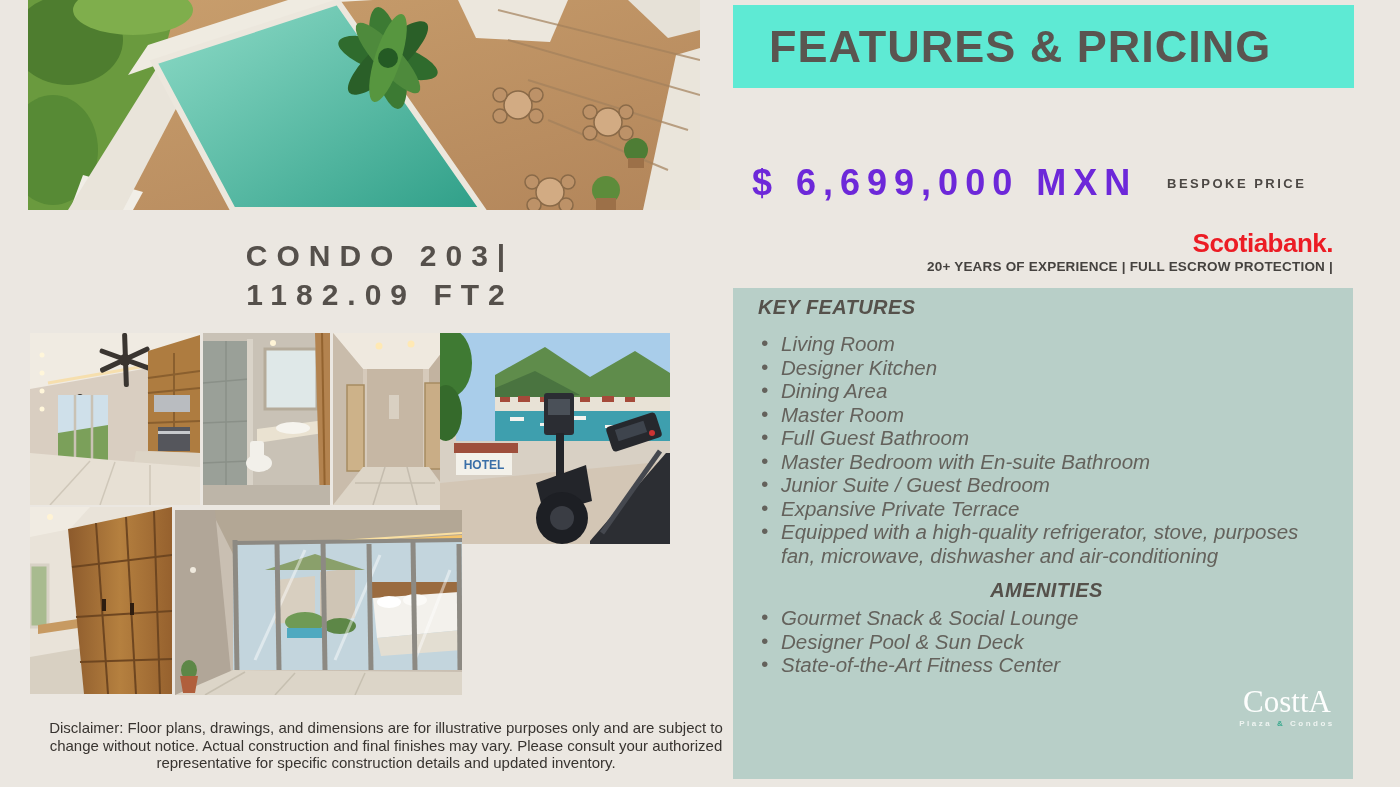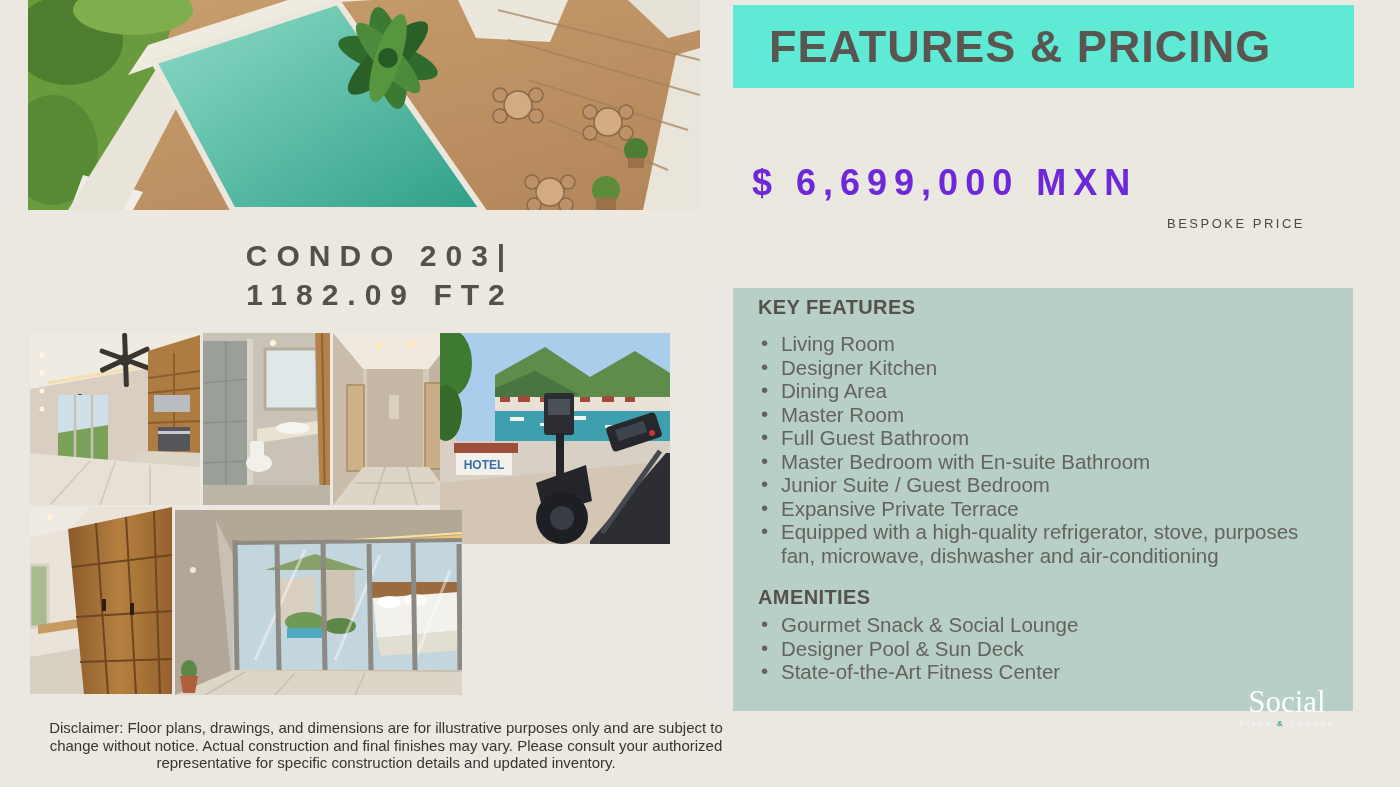--- a/index.html
+++ b/index.html
@@ -25,35 +25,35 @@
   #disclaimer { position:absolute; left:40px; top:712px; width:692px; text-align:center;
     color:#383430; font-size:15px; line-height:17.6px;margin-top:7px; }
 
   
   #hdr-box { position:absolute; left:733px; top:5px; width:621px; height:83px;
     background:#5eead4; display:flex; align-items:center; }
   #hdr-box .t { padding-left:36px; font-size:45px; font-weight:bold; color:#5a5550; letter-spacing:1px; }
 
   #price { position:absolute; left:752px; top:162px; font-size:36px; font-weight:bold;
     color:#6d28d9; letter-spacing:7px; white-space:nowrap; }
-  #price-tag { position:absolute; left:1167px; top:176px; font-size:13px; font-weight:normal;
-    color:#4c4844; letter-spacing:2.5px;margin-top:40px; }
+  #price-tag { position:absolute; left:1167px; top:176px; font-size:13px; font-weight:bold;
+    color:#4c4844; letter-spacing:2.5px; }
 
   #bank { position:absolute; left:833px; top:230px; width:500px; text-align:right; }
   #bank .nm { font-size:26px; font-weight:bold; color:#ec1c24; letter-spacing:-0.5px; line-height:26px; }
   #bank .tg { margin-top:3px; font-size:13.5px; font-weight:bold; color:#45423f; letter-spacing:0.2px; }
 
-  #feat-panel { position:absolute; left:733px; top:288px; width:620px; height:423px;
-    background:#b8cfc8; padding:8px 18px 0 25px; }
+  #feat-panel { position:absolute; left:733px; top:288px; width:620px; height:491px;
+    background:#b8cfc8; padding:8px 18px 0 25px;font-style:italic; }
   .sec-h { font-size:20px; font-weight:bold; color:#55514b; letter-spacing:0.4px; }
   .blist { list-style:none; margin:13px 0 0 0; }
   .blist li { position:relative; padding-left:23px; font-size:20.5px; line-height:23.5px;
     color:#64625c; max-width:585px; }
   .blist li::before { content:"\2022"; position:absolute; left:3px; top:-1px; color:#64625c; }
-  #amen-h { margin-top:19px; }
+  #amen-h { margin-top:12px;text-align:center; }
   .blist.amen { margin-top:4px; }
 
   #costta { position:absolute; left:1227px; top:686px; width:120px; text-align:center; }
   #costta .nm { font-family:"Liberation Serif", serif; font-size:31px; color:#fdfefd; line-height:32px; }
   #costta .sb { margin-top:1px; font-size:8px; letter-spacing:2.5px; color:#eef4f1; font-weight:bold; }
   #costta .sb .amp { color:#3aa98f; }
 </style>
 </head>
 <body>
 
@@ -345,20 +345,24 @@
 
   <div id="disclaimer">Disclaimer: Floor plans, drawings, and dimensions are for illustrative purposes only and are subject to change without notice. Actual construction and final finishes may vary. Please consult your authorized representative for specific construction details and updated inventory.</div>
 
   <div id="hdr-box">
     <div class="t">FEATURES &amp; PRICING</div>
   </div>
 
   <div id="price">$ 6,699,000 MXN</div>
   <div id="price-tag">BESPOKE PRICE</div>
 
+  <div id="bank">
+    <div class="nm">Scotiabank.</div>
+    <div class="tg">20+ YEARS OF EXPERIENCE | FULL ESCROW PROTECTION |</div>
+  </div>
 
   <div id="feat-panel">
     <div class="sec-h">KEY FEATURES</div>
     <ul class="blist">
       <li>Living Room</li>
       <li>Designer Kitchen</li>
       <li>Dining Area</li>
       <li>Master Room</li>
       <li>Full Guest Bathroom</li>
       <li>Master Bedroom with En-suite Bathroom</li>
@@ -368,21 +372,21 @@
     </ul>
     <div class="sec-h" id="amen-h">AMENITIES</div>
     <ul class="blist amen">
       <li>Gourmet Snack &amp; Social Lounge</li>
       <li>Designer Pool &amp; Sun Deck</li>
       <li>State-of-the-Art Fitness Center</li>
     </ul>
   </div>
 
   <div id="costta">
-    <div class="nm">Social</div>
+    <div class="nm">CosttA</div>
     <div class="sb">
       <span>Plaza</span>
       <span class="amp">&amp;</span>
       <span>Condos</span>
     </div>
   </div>
 
 </div>
 
 </body></html>

